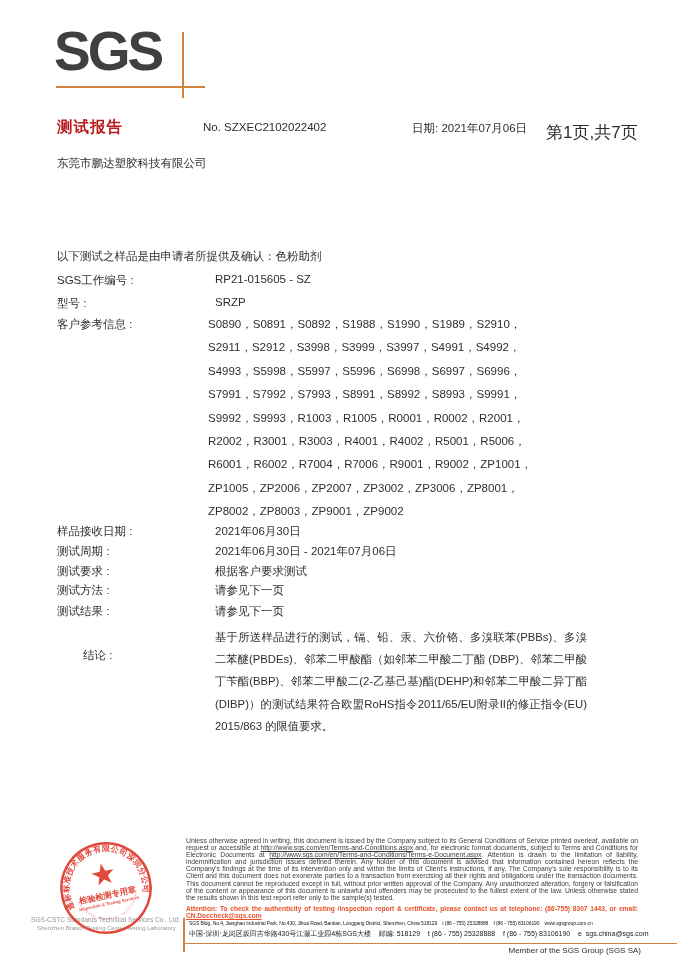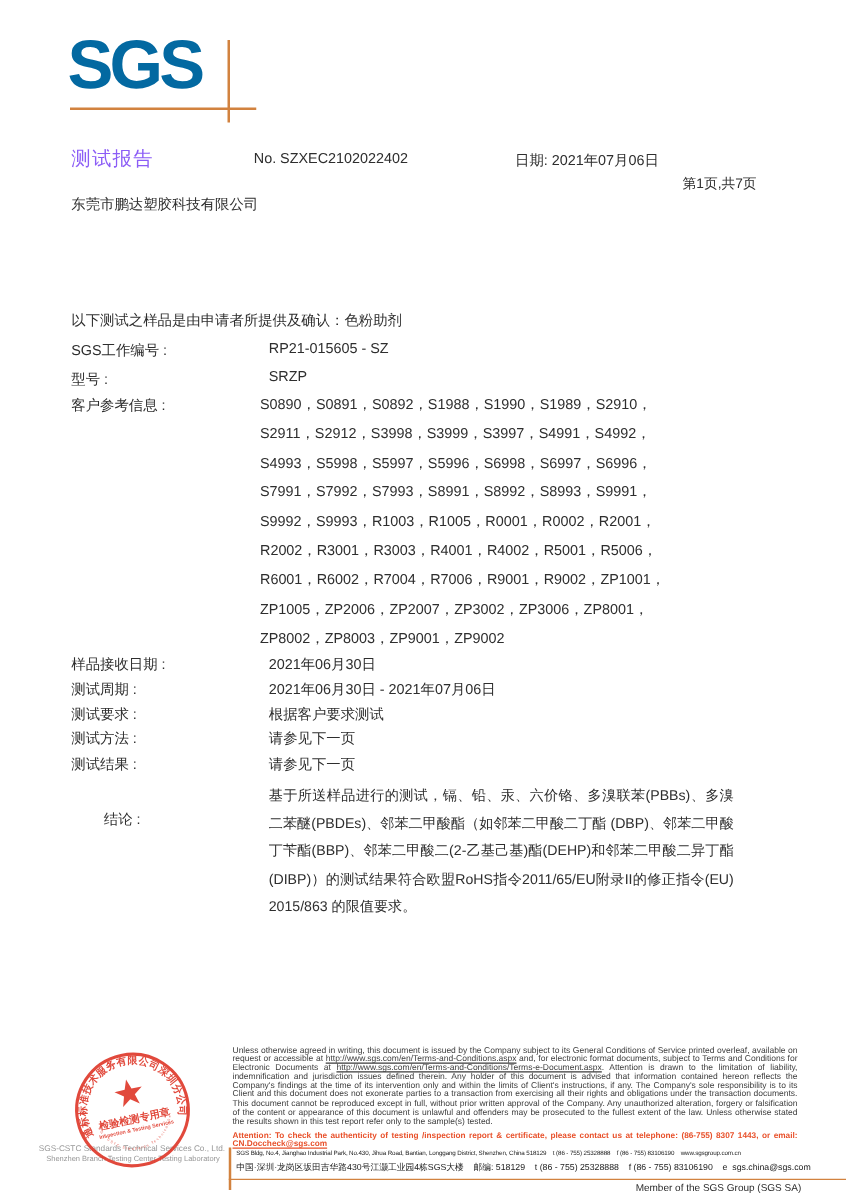--- a/index.html
+++ b/index.html
@@ -2,27 +2,27 @@
 <html><head>
 <meta charset="utf-8">
 <style>
   html,body{margin:0;padding:0;background:#fff;}
   .page{
     position:relative;width:677px;height:959px;background:#ffffff;overflow:hidden;
     font-family:"Liberation Sans","DejaVu Sans",sans-serif;color:#2e2e2e;
   }
   .abs{position:absolute;}
   
-  .logo{left:54px;top:24px;font-size:55px;font-weight:bold;color:#0369a1;letter-spacing:-3px;line-height:1;}
+  .logo{left:54px;top:24px;font-size:55px;font-weight:bold;color:#404040;letter-spacing:-3px;line-height:1;}
   .cross-v{left:182px;top:32px;width:2px;height:66px;background:#d2823f;}
   .cross-h{left:56px;top:86px;width:149px;height:2px;background:#d2823f;}
-  .title{left:57px;top:117px;font-size:15.5px;font-weight:normal;color:#8b5cf6;letter-spacing:1px;}
+  .title{left:57px;top:117px;font-size:15.5px;font-weight:bold;color:#b91c1c;letter-spacing:1px;}
   .report-no{left:203px;top:121px;font-size:11.5px;}
   .report-date{left:412px;top:121px;font-size:11.5px;}
-  .page-ind{left:546px;top:121px;font-size:11px;margin-top:18px;}
+  .page-ind{left:546px;top:121px;font-size:17px;}
   
   .app-name{left:57px;top:156px;font-size:11.5px;}
   .app-addr{left:57px;top:179px;font-size:11.5px;}
   .statement{left:57px;top:249px;font-size:11.5px;}
   
   .lbl{left:57px;font-size:11.5px;white-space:pre;}
   .val{left:215px;font-size:11.5px;white-space:pre;}
   #lbl-job,#val-job{top:273px;}
   #lbl-model,#val-model{top:296px;}
   #lbl-ref{top:317px;}

